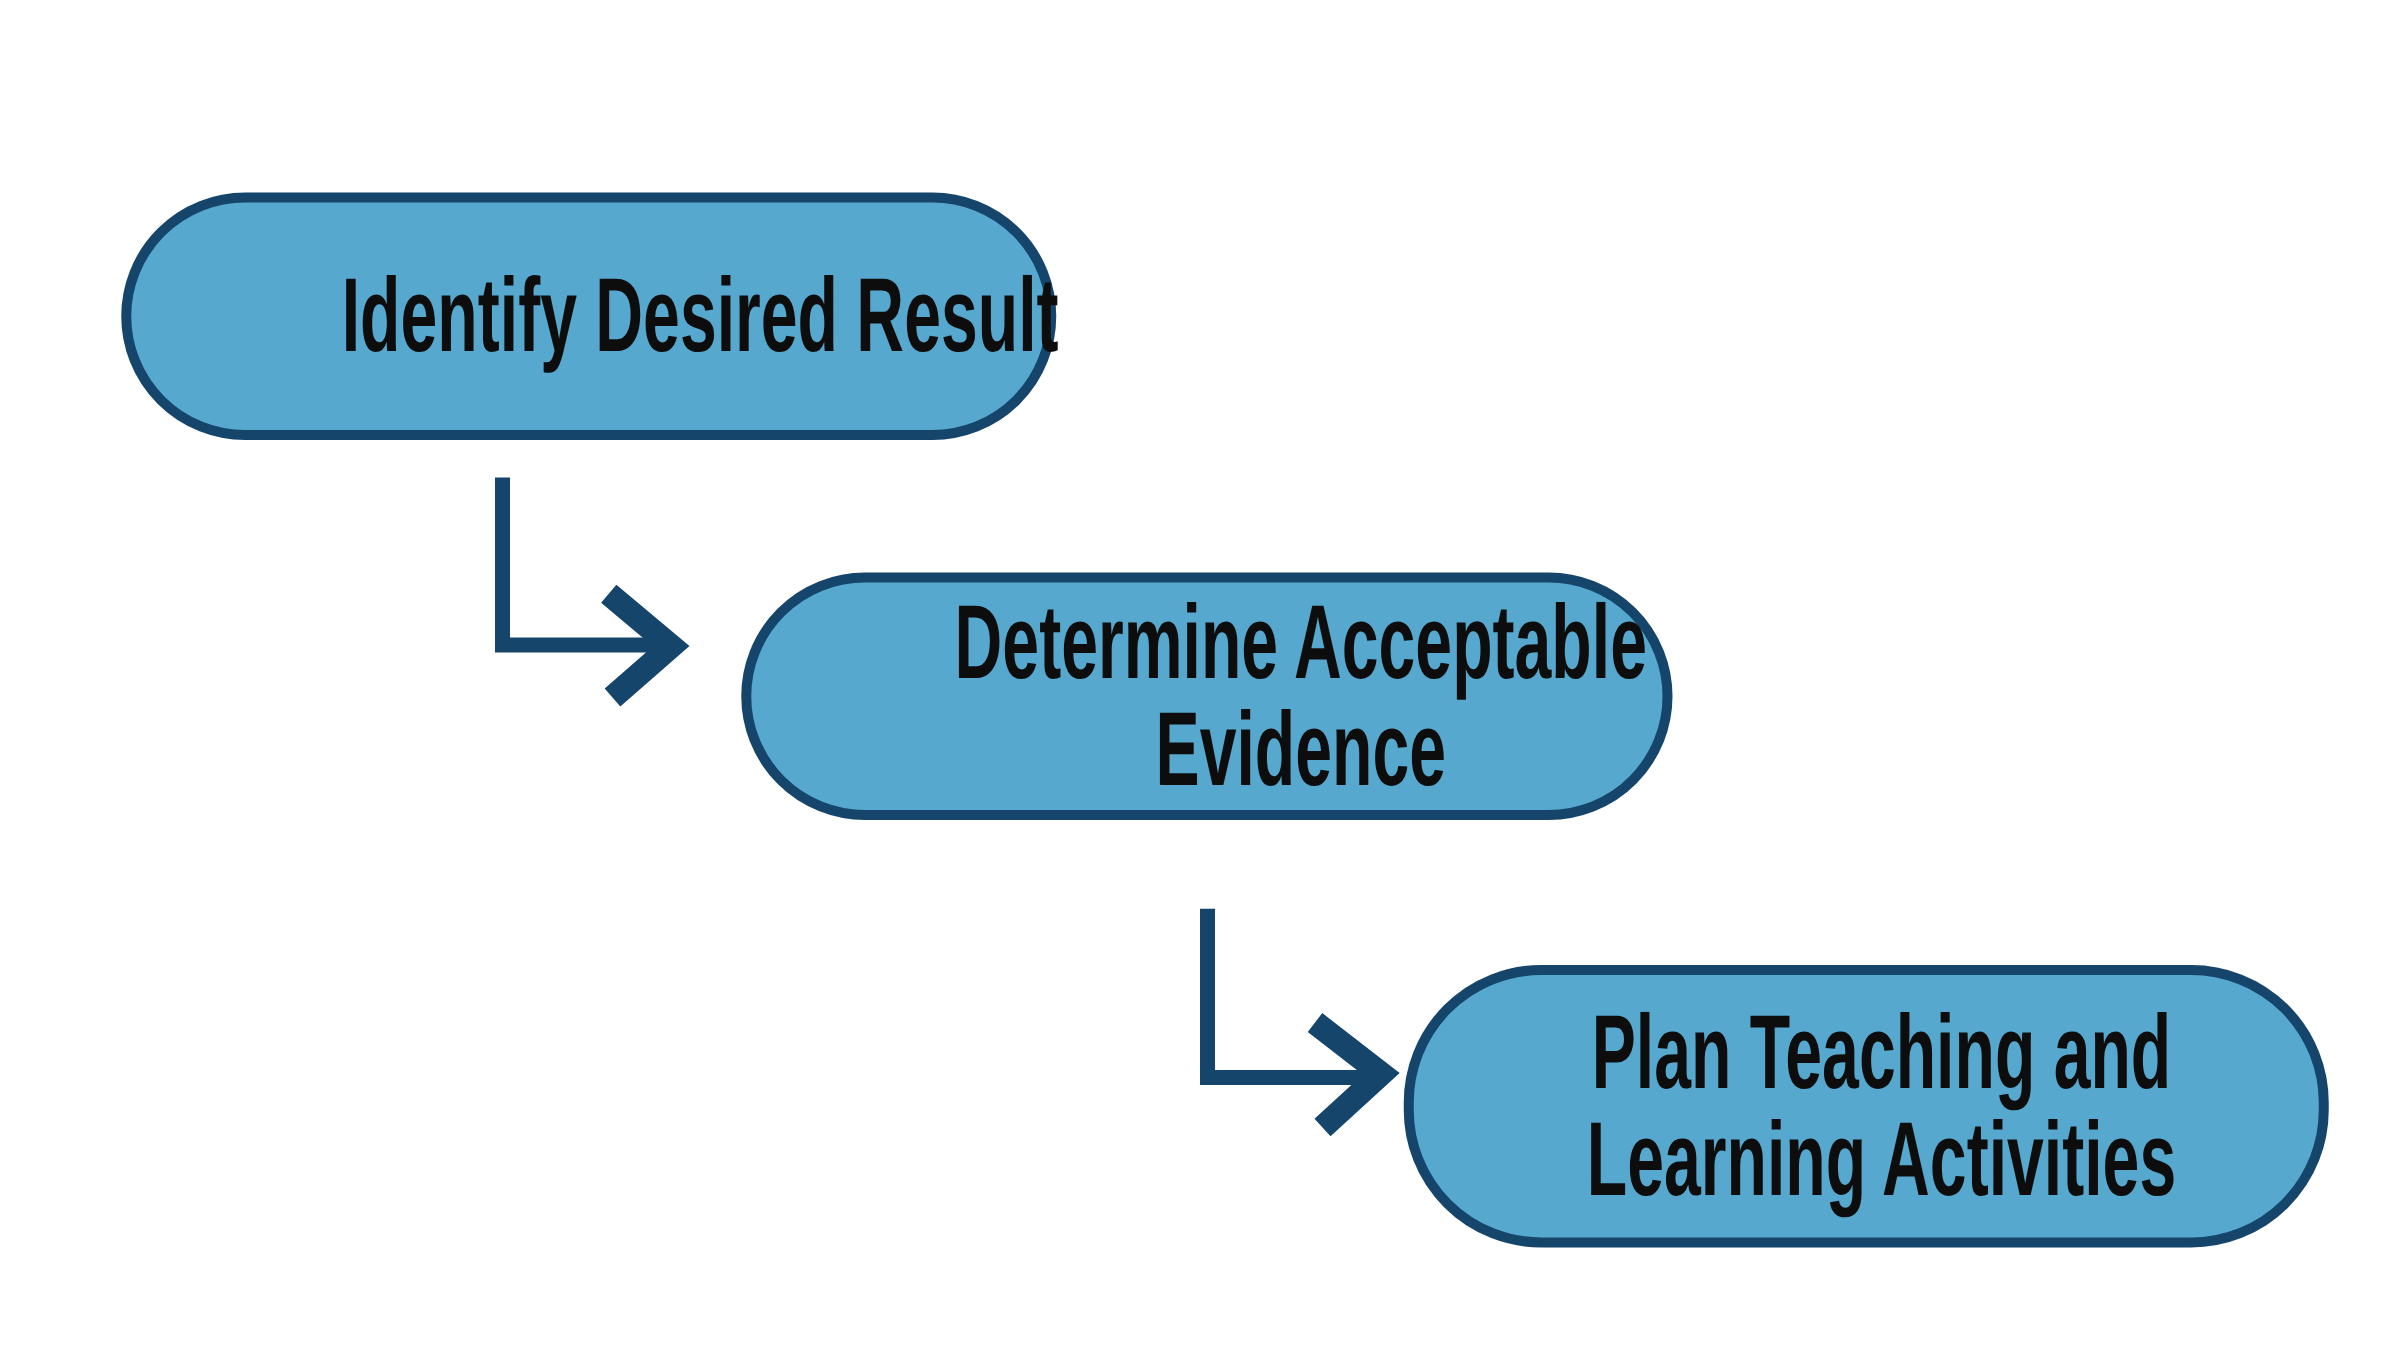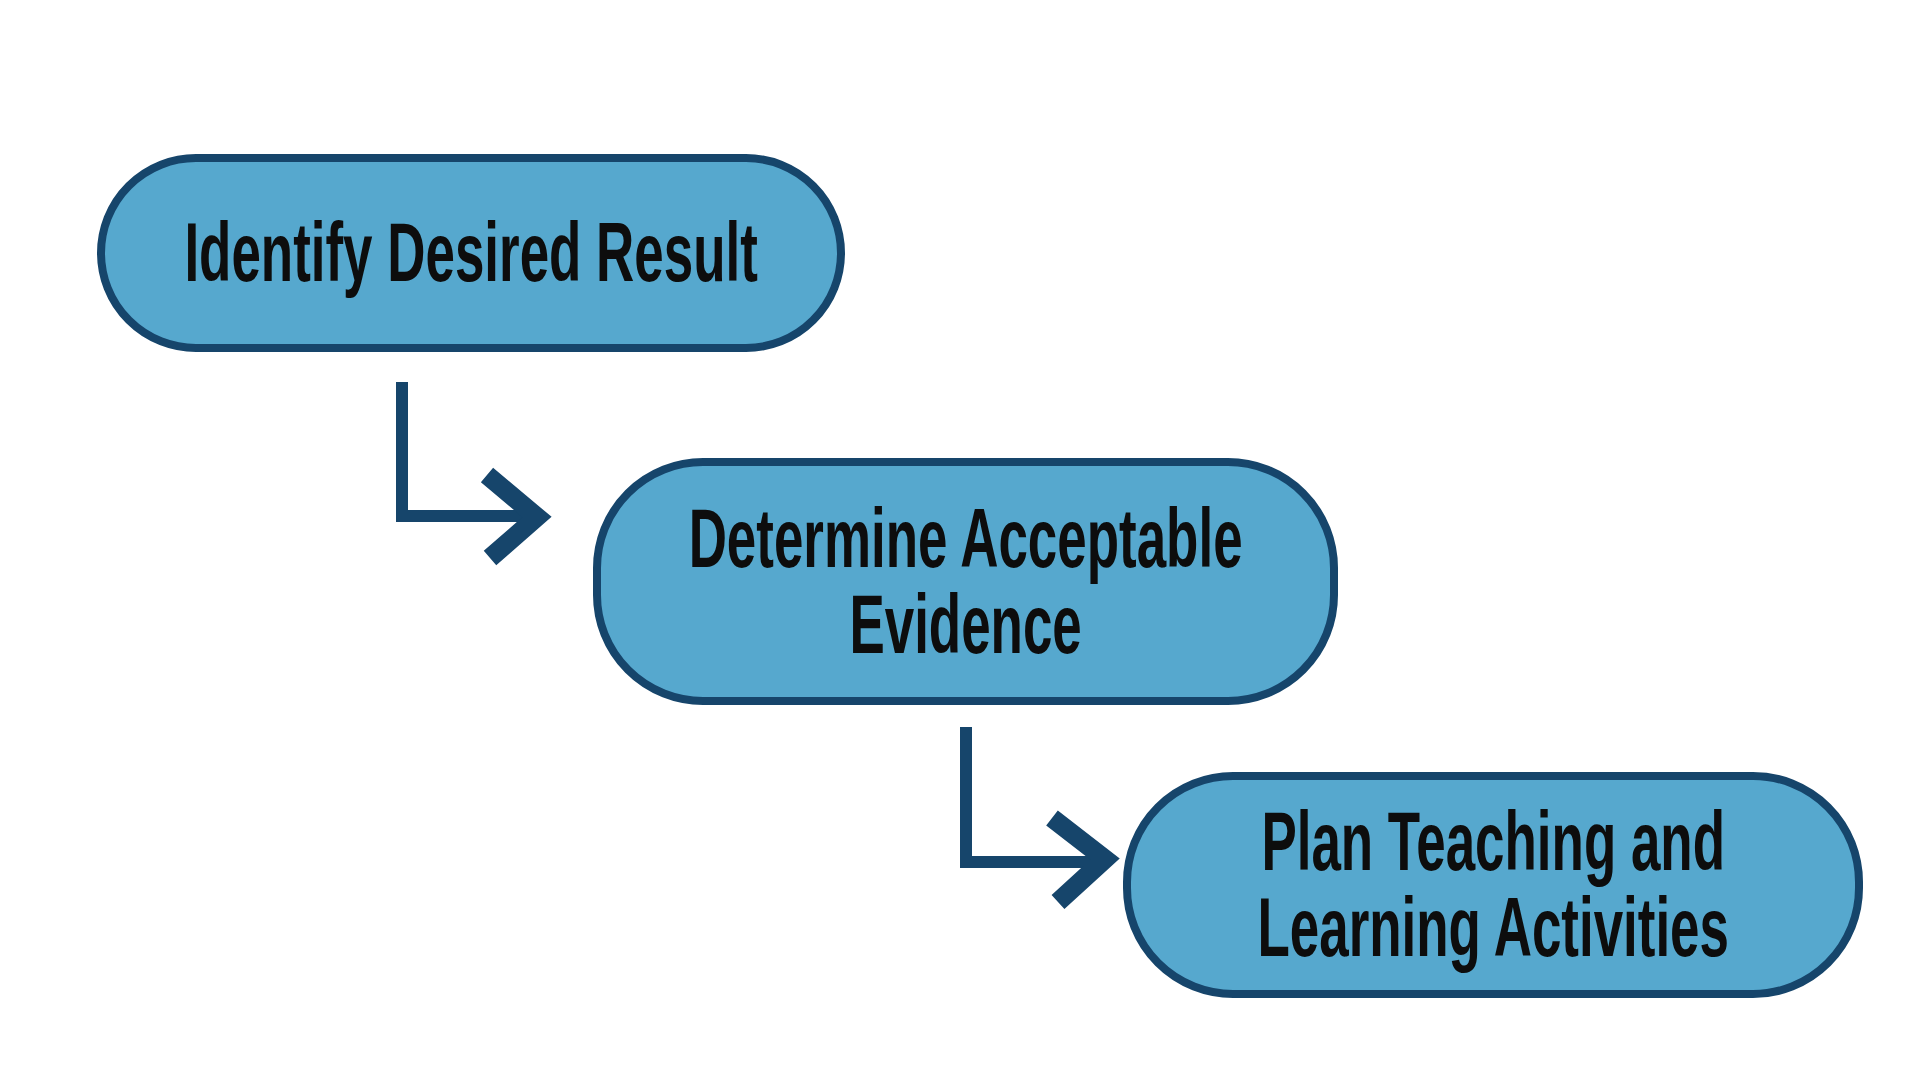--- a/index.html
+++ b/index.html
@@ -18,34 +18,33 @@
     background: var(--bg);
     font-family: "Liberation Sans", "DejaVu Sans", sans-serif;
   }
   .node {
     position: absolute;
     background: var(--node-fill);
     border: 8px solid var(--node-border);
     border-radius: 110px;
     display: flex;
     align-items: center;
-    justify-content: center;
   }
   .node-label {
     font-weight: 700;
     font-size: 84px;
     line-height: 1.02;
     color: var(--text);
     text-align: center;
     white-space: pre;
     transform: scaleX(0.63);
     transform-origin: 50% 50%;
   }
   #node-1 { left:  97px; top: 154px; width: 748px; height: 198px; }
-  #node-2 { left: 593px; top: 458px; width: 745px; height: 247px; }
+  #node-2 { left: 593px; top: 458px; width: 745px; height: 198px; }
   #node-3 { left: 1123px; top: 772px; width: 740px; height: 226px; }
   .connector { position: absolute; }
   #connector-1 { left: 388px; top: 378px; }
   #connector-2 { left: 952px; top: 722px; }
   .connector path, .connector polyline {
     fill: none;
     stroke: var(--arrow);
     stroke-linecap: butt;
     stroke-linejoin: miter;
   }

